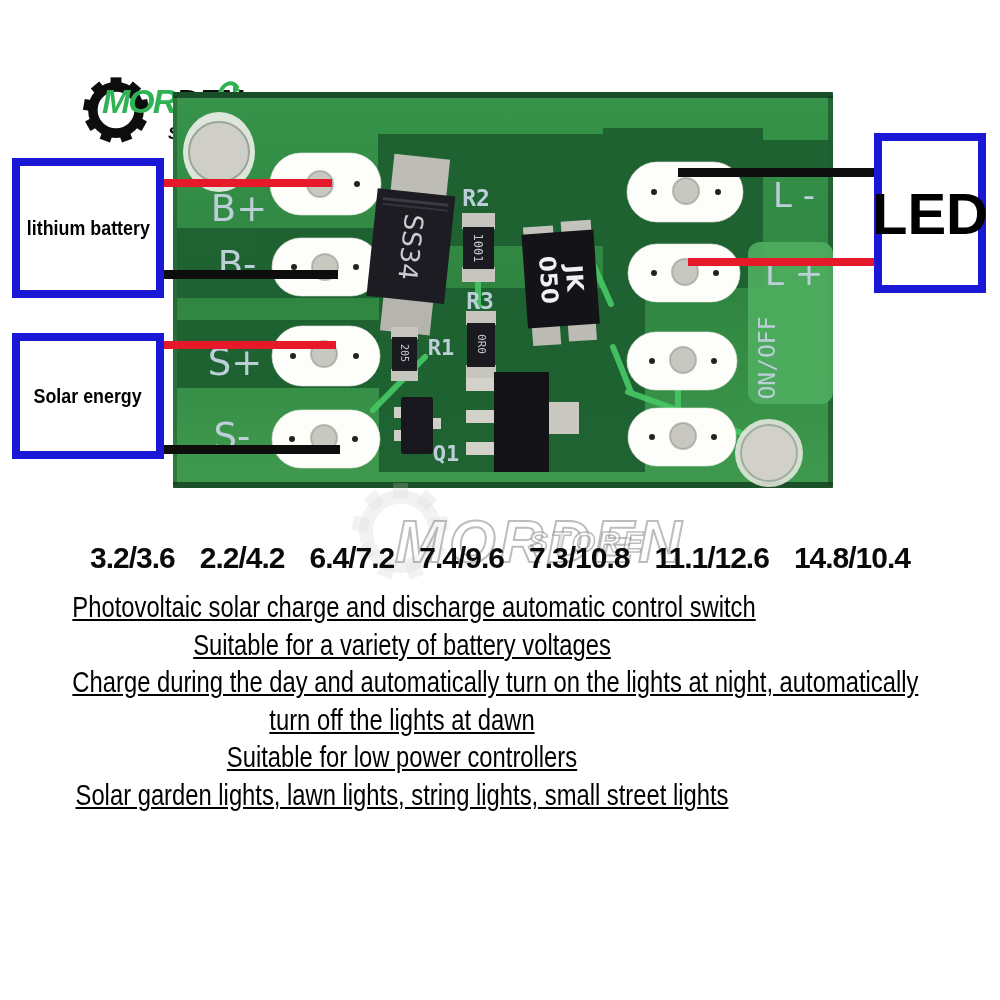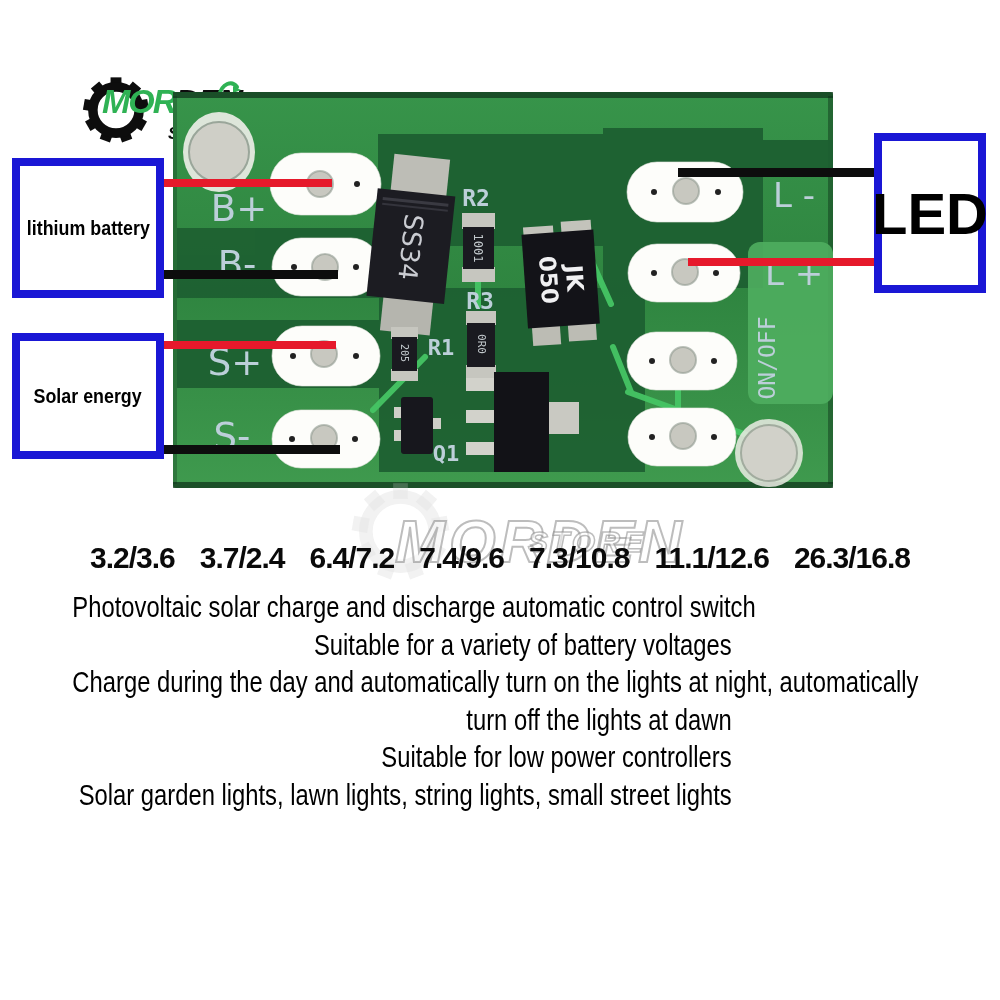--- a/index.html
+++ b/index.html
@@ -73,21 +73,21 @@
   .callout.led .lbl { font-size:58px; transform:none; letter-spacing:0; }
 
   
   .voltages {
     position:absolute; left:0; top:541px; width:1000px; z-index:5;
     display:flex; justify-content:center; gap:25px;
     font-weight:700; font-size:30px; letter-spacing:-1px; color:#0a0a0a;
   }
 
   
-  .descriptions { position:absolute; left:0; top:589px; width:804px; z-index:5; text-align:right; }
+  .descriptions { position:absolute; left:0; top:589px; width:804px; z-index:5; text-align:center;text-decoration:underline; }
   .descriptions .line {
     line-height:37.5px; font-size:29px; color:#000;
     white-space:nowrap; transform: scaleX(.82);
   }
 </style>
 </head>
 <body>
 
 <div class="stage">
 
@@ -317,26 +317,26 @@
     <div class="brand"><span class="p1">MOR</span><span class="p2">DEN</span></div>
     <svg class="swoosh" width="26" height="22" viewBox="0 0 26 22">
       <path d="M3 18 C 6 5, 16 2, 21 9" stroke="#2fb254" stroke-width="4" fill="none" stroke-linecap="round"></path>
       <polygon points="17,8 25,12 17,15" fill="#2fb254"></polygon>
     </svg>
     <div class="store">STORE</div>
   </div>
 
   <div class="voltages">
     <span>3.2/3.6</span>
-    <span>3.7/2.4</span>
+    <span>2.2/4.2</span>
     <span>6.4/7.2</span>
     <span>7.4/9.6</span>
     <span>7.3/10.8</span>
     <span>11.1/12.6</span>
-    <span>26.3/16.8</span>
+    <span>14.8/10.4</span>
   </div>
 
   <div class="descriptions">
     <div class="line">Photovoltaic solar charge and discharge automatic control switch</div>
     <div class="line">Suitable for a variety of battery voltages</div>
     <div class="line">Charge during the day and automatically turn on the lights at night, automatically</div>
     <div class="line">turn off the lights at dawn</div>
     <div class="line">Suitable for low power controllers</div>
     <div class="line">Solar garden lights, lawn lights, string lights, small street lights</div>
   </div>

